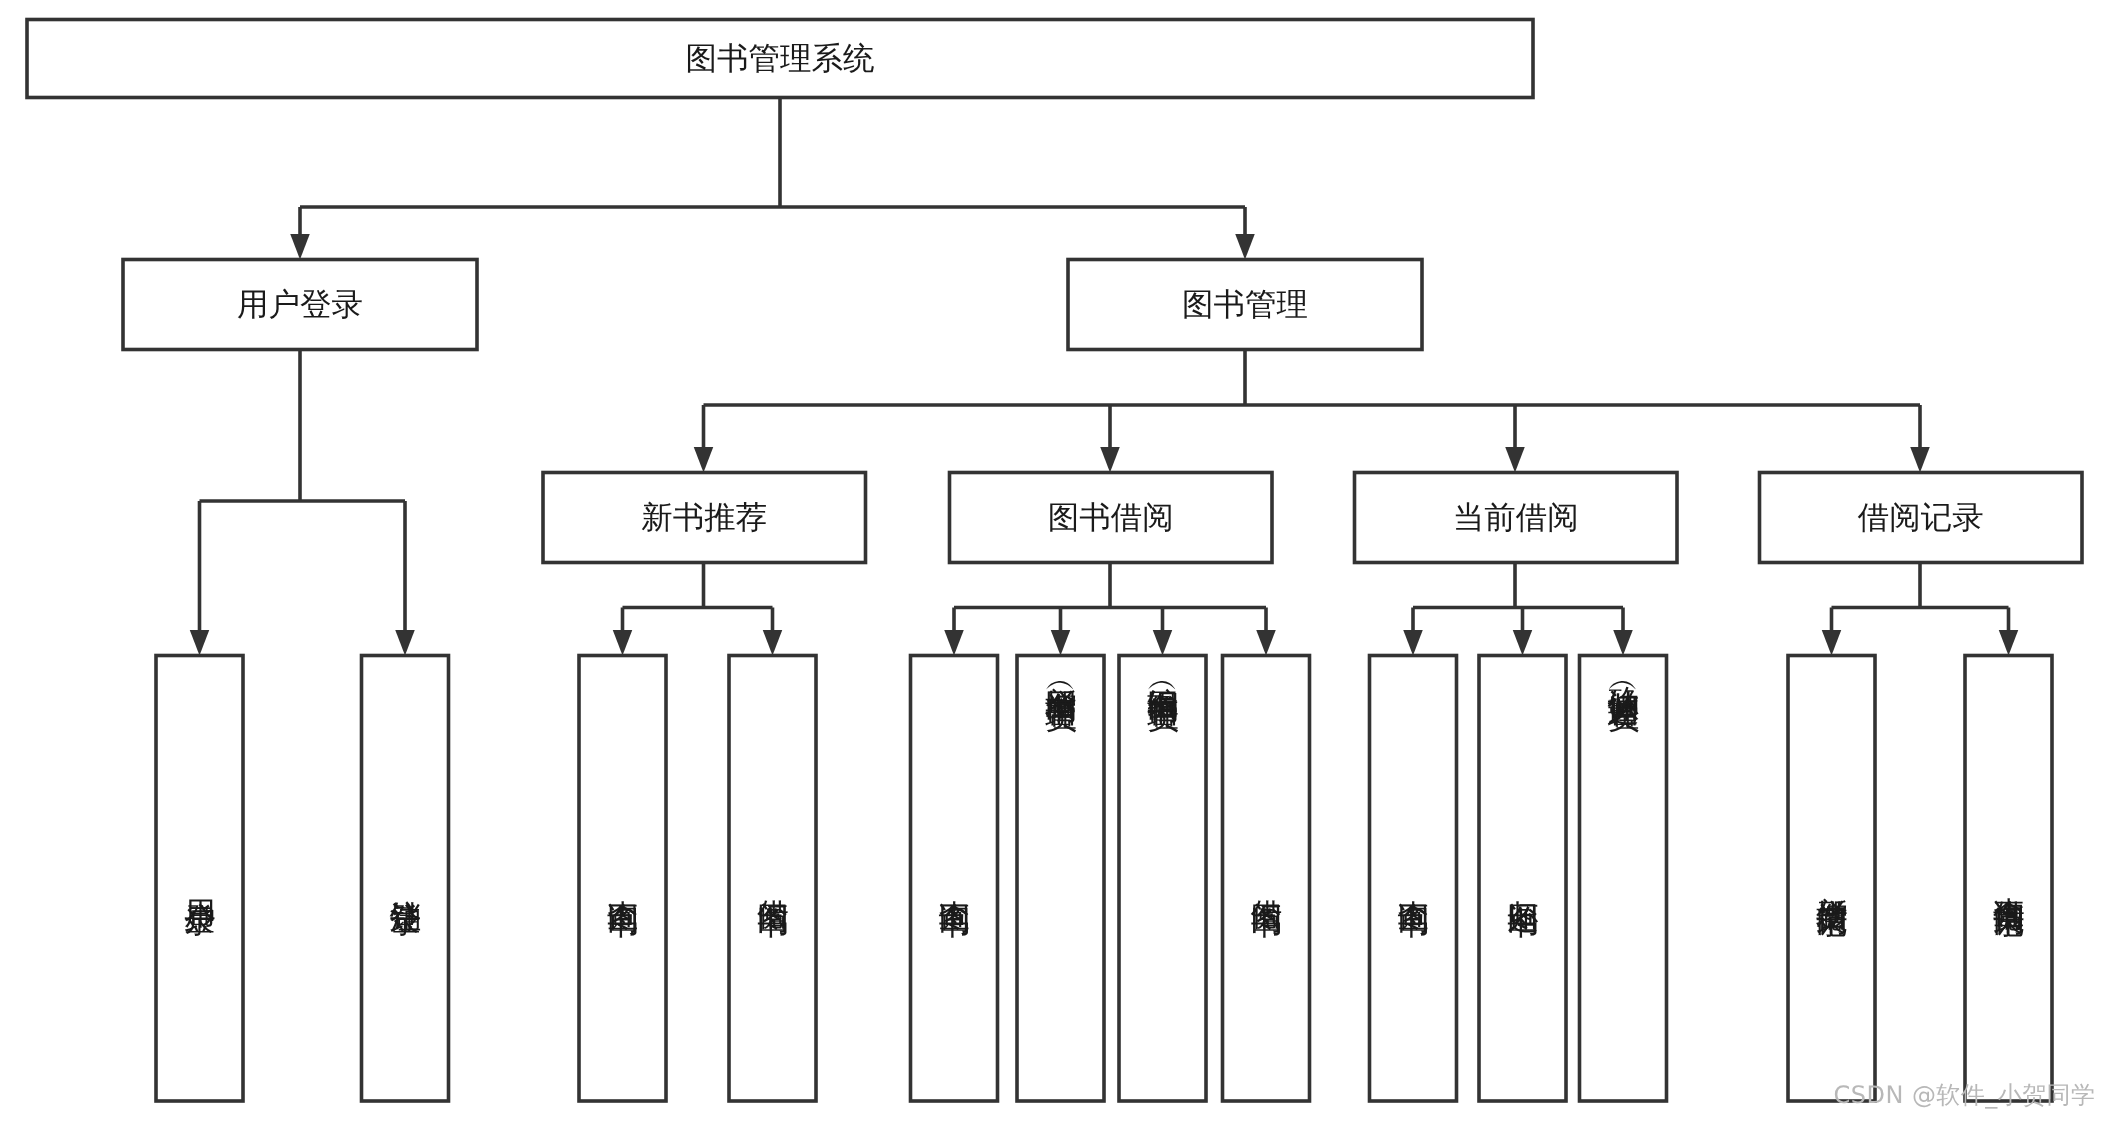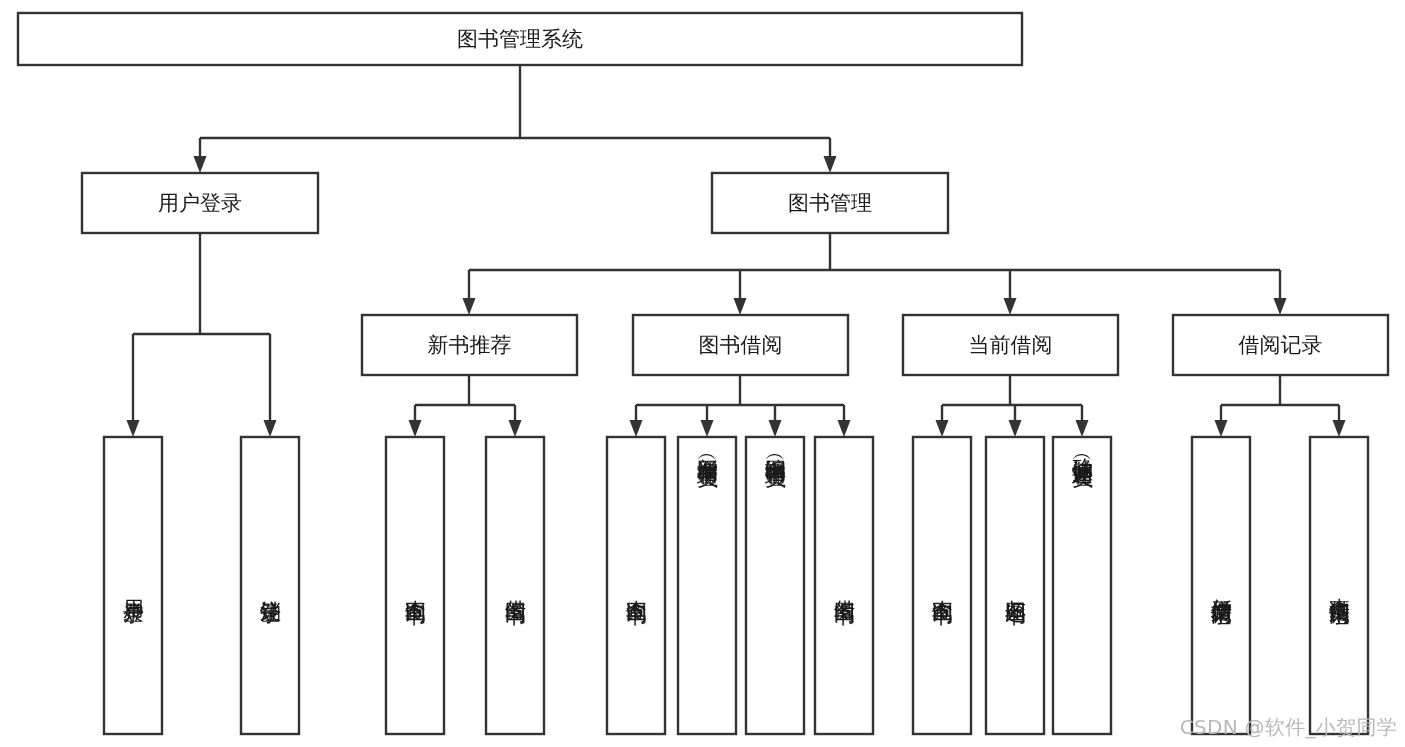--- a/index.html
+++ b/index.html
@@ -66,21 +66,21 @@
     color: #1a1a1a;
     letter-spacing: 1.5px;
     white-space: nowrap;
     text-align: center;
   }
   .watermark {
     position: absolute;
     right: 8px;
     bottom: 6px;
     font-family: "DejaVu Sans", "Liberation Sans", sans-serif;
-    font-size: 20px;
+    font-size: 16px;
     color: #b8b8b8;
     white-space: nowrap;
     letter-spacing: 0.3px;
   }
 </style>
 </head>
 <body>
 
 <div id="diagram-root">
   <svg class="diagram-canvas" id="diagram-svg" viewBox="0 0 1405 747" xmlns="http://www.w3.org/2000/svg">

